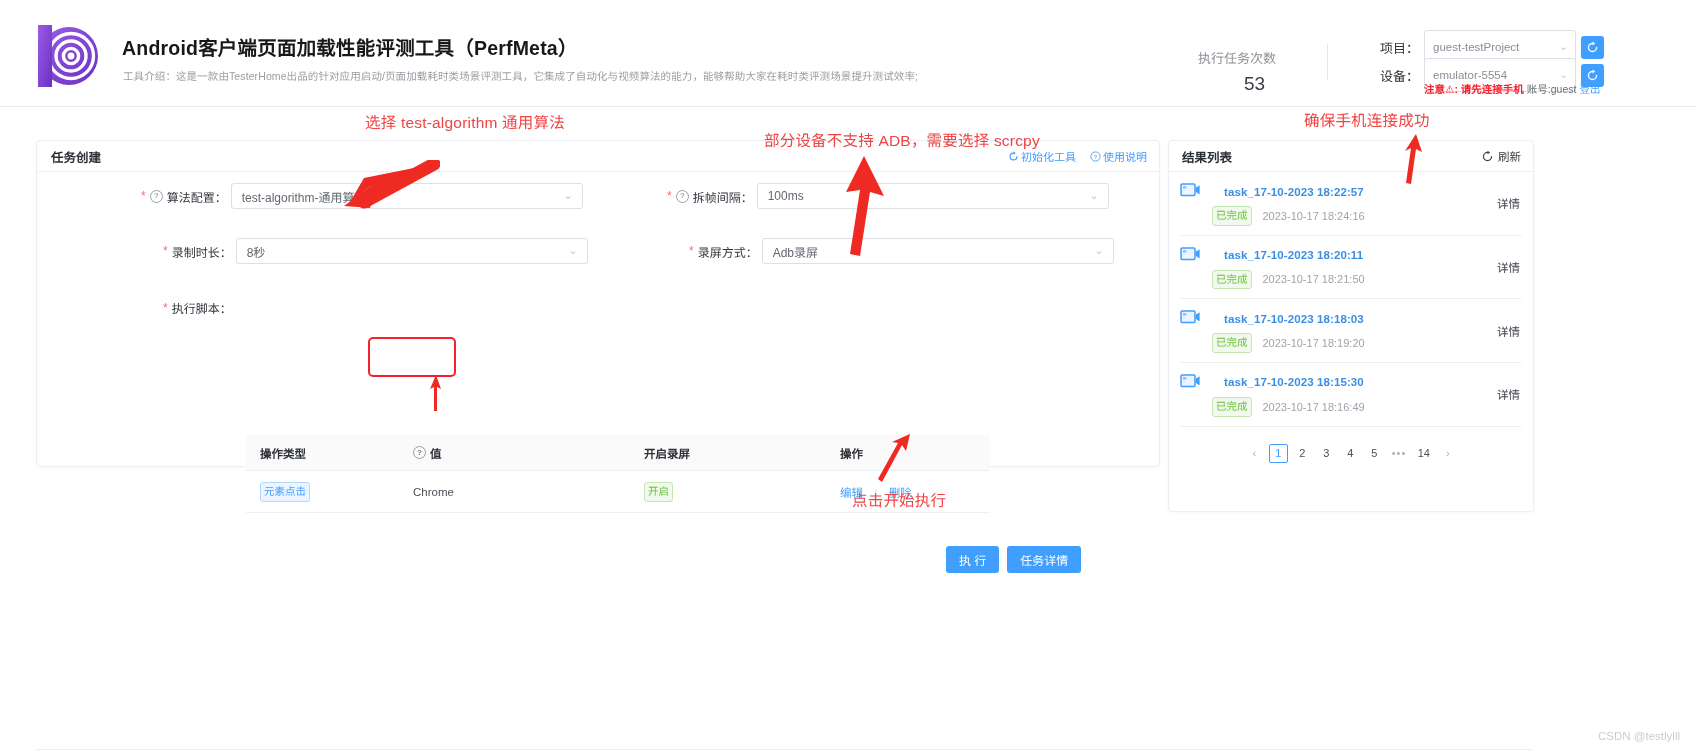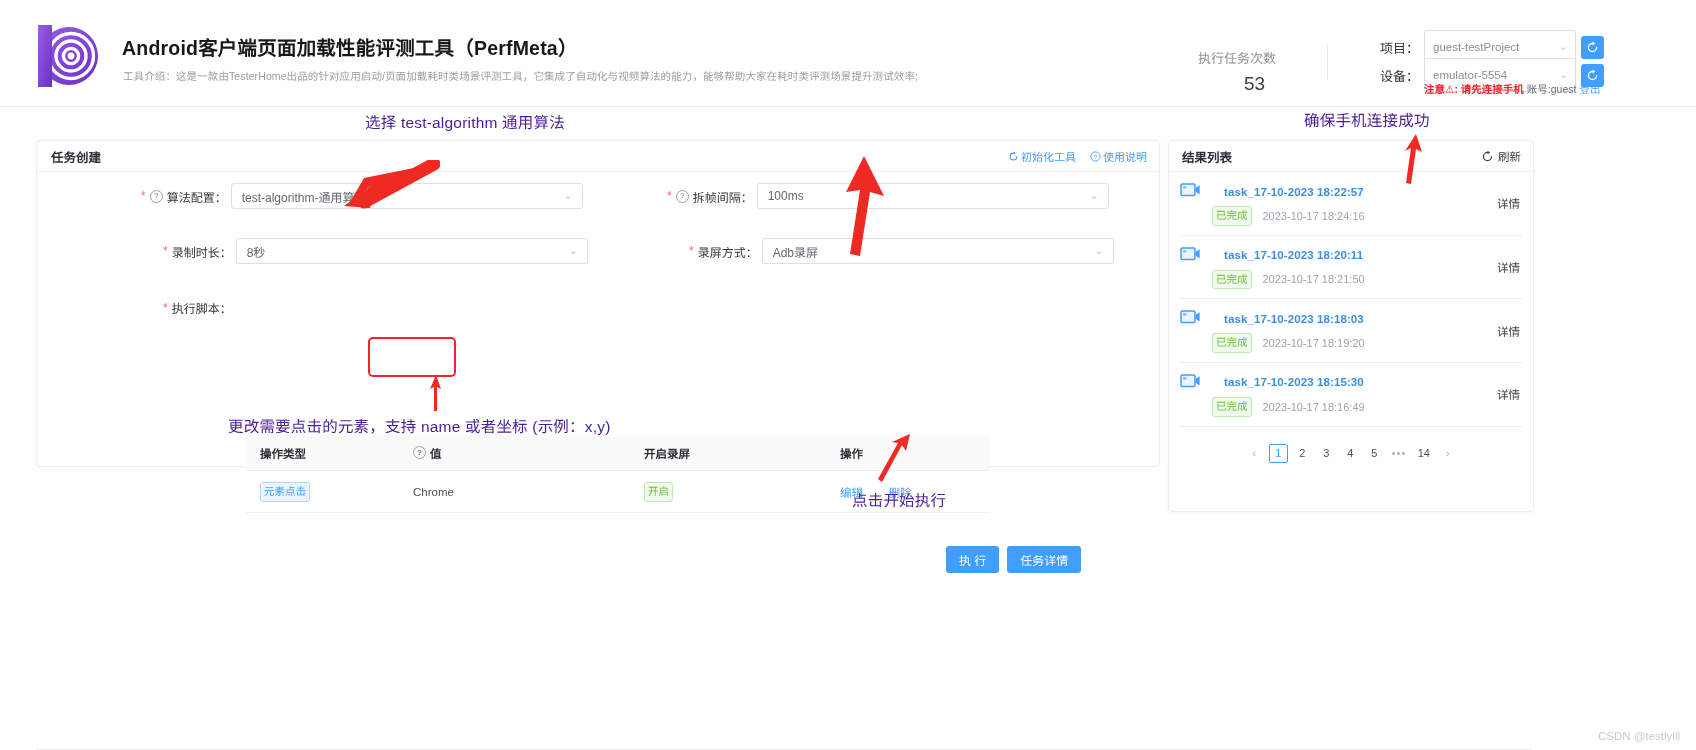--- a/index.html
+++ b/index.html
@@ -397,21 +397,21 @@
   .pg.active {
     color: #409eff;
     border: 1px solid #409eff;
   }
   .pg.arrow { color: #a9adb4; }
   .pg.dots { color: #a9adb4; letter-spacing: 1px; }
 
   
   .anno {
     position: absolute;
-    color: #4c1d95;
+    color: #ef4444;
     font-size: 15.5px;
     white-space: nowrap;
     font-family: "Liberation Sans", "DejaVu Sans", sans-serif;
     letter-spacing: .2px;
   }
   .anno-arrow { position: absolute; pointer-events: none; }
   .hl-box {
     position: absolute;
     border: 2.5px solid #f5222d;
     border-radius: 5px;
@@ -694,34 +694,34 @@
     </div>
   </div>
 
   <div class="anno" style="left:365px; top:110px;">选择 test-algorithm 通用算法</div>
   <svg class="anno-arrow" style="left:320px; top:160px;" width="120" height="60" viewBox="0 0 120 60">
     <path d="M114 4 L38 44 L52 25 L30 42 L44 18 Z" fill="#ee2a23"></path>
     <path d="M114 4 L44 42" stroke="#ee2a23" stroke-width="13" stroke-linecap="round"></path>
     <path d="M24 46 L56 22 L50 48 Z" fill="#ee2a23"></path>
   </svg>
 
+  <div class="anno" style="left:764px; top:128px;">部分设备不支持 ADB，需要选择 scrcpy</div>
   <svg class="anno-arrow" style="left:820px; top:152px;" width="80" height="110" viewBox="0 0 80 110">
     <path d="M44 4 L64 44 L50 40 L40 104 L30 102 L40 38 L26 40 Z" fill="#ee2a23"></path>
   </svg>
 
   <div class="anno" style="left:1304px; top:108px;">确保手机连接成功</div>
   <svg class="anno-arrow" style="left:1398px; top:132px;" width="30" height="55" viewBox="0 0 30 55">
     <path d="M18 2 L24 20 L18 17 L13 52 L8 51 L13 16 L7 19 Z" fill="#ee2a23"></path>
   </svg>
 
   <div class="hl-box" style="left:368px; top:337px; width:84px; height:36px;"></div>
   <svg class="anno-arrow" style="left:425px; top:373px;" width="22" height="40" viewBox="0 0 22 40">
     <path d="M11 2 L16 16 L12 14 L12 38 L9 38 L9 14 L5 16 Z" fill="#ee2a23"></path>
   </svg>
-  <div class="anno" style="left:228px; top:414px;">更改需要点击的元素，支持 name 或者坐标 (示例：x,y)</div>
 
   <svg class="anno-arrow" style="left:876px; top:432px;" width="40" height="55" viewBox="0 0 40 55">
     <path d="M34 2 L30 19 L26 13 L6 50 L2 47 L22 11 L16 10 Z" fill="#ee2a23"></path>
   </svg>
   <div class="anno" style="left:852px; top:488px;">点击开始执行</div>
 
   <div class="watermark">CSDN @testlylll</div>
   <div class="page-bottom-border"></div>
 
 </div>

